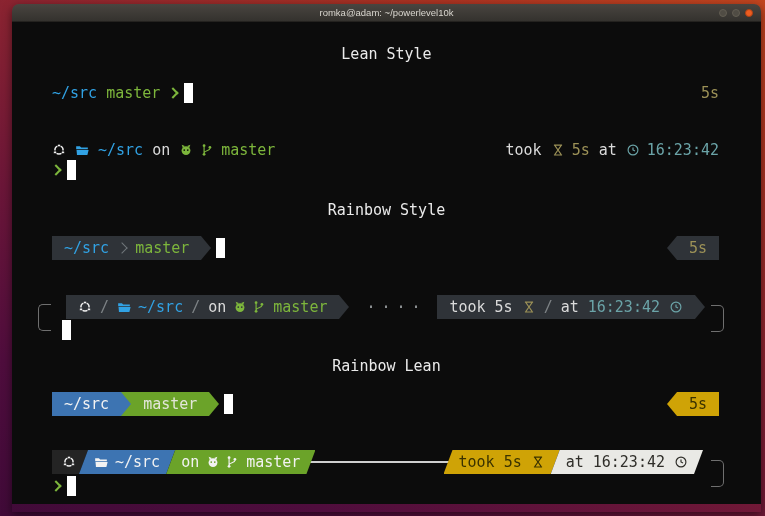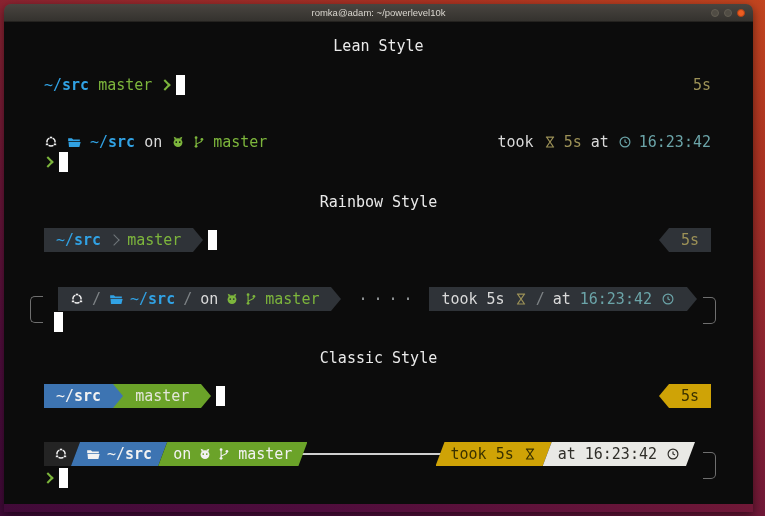--- a/index.html
+++ b/index.html
@@ -4,37 +4,37 @@
 <style>
   * { margin:0; padding:0; box-sizing:border-box; }
   html,body { width:765px; height:516px; overflow:hidden; }
   body { font-family:"DejaVu Sans Mono","Liberation Mono",monospace; }
 
   .desktop {
     position:relative; width:765px; height:516px;
     background:linear-gradient(205deg,#c2451f 0%,#ab3322 18%,#8c2430 40%,#6b1638 62%,#4f0d3d 82%,#400a38 100%);
   }
   .window {
-    position:absolute; left:4px; top:4px; width:749px; height:508px;
+    position:absolute; left:12px; top:4px; width:749px; height:508px;
     border-radius:7px 7px 0 0; box-shadow:0 3px 10px rgba(0,0,0,.5);
   }
   .titlebar {
     height:18px; background:linear-gradient(#494540,#34322e);
     border-radius:7px 7px 0 0; border-bottom:1px solid #24221f;
     display:flex; align-items:center; justify-content:center; position:relative;
   }
   .title { font-family:"Liberation Sans",sans-serif; font-size:9.5px; color:#d9d6cf; }
   .controls { position:absolute; right:8px; top:50%; transform:translateY(-50%); display:flex; gap:5px; }
   .ctl { width:8px; height:8px; border-radius:50%; }
   .ctl.min,.ctl.max { background:#504c44; border:1px solid #625d52; }
   .ctl.close { background:#ec5d21; border:1px solid #b04014; }
 
   .terminal {
     height:482px; background:#0c0c0c; color:#dadada;
-    font-size:15px; padding:0 42px 0 40px; overflow:hidden;
+    font-size:15px; padding:8px 42px 0 40px; overflow:hidden;
   }
   .sec-title { text-align:center; height:18px; line-height:18px; color:#eaeaea; margin-left:-40px; margin-right:-42px; }
   .row { display:flex; align-items:center; position:relative; }
   .blk { position:relative; }
 
   .t-lean-title { margin-top:15px; }
   .r-lean1 { margin-top:19px; height:22px; }
   .r-lean2a { margin-top:37px; height:18px; }
   .r-lean2b { height:22px; }
   .t-classic-title { margin-top:20px; }
@@ -43,21 +43,21 @@
   .t-rainbow-title { margin-top:16px; }
   .r-rainbow1 { margin-top:17px; height:24px; }
   .blk-rainbow2 { margin-top:34px; }
   .rA { height:24px; }
   .rB22 { height:22px; }
   .rB24 { height:24px; }
 
   .t-blue { color:#31a2e4; } .t-green { color:#7db63c; } .t-olive { color:#9c9157; }
   .t-teal { color:#6ba4a8; } .t-light { color:#dadada; } .t-white { color:#f2f2f2; }
   .t-dark { color:#3a3200; } .t-ink { color:#2f2e29; } .t-mastr { color:#e3e6da; }
-  .b { font-weight:bold; }
+  .b { font-weight:normal; }
   .g5 { margin-left:5px; } .g7 { margin-left:7px; } .g9 { margin-left:9px; }
   .spacer { flex:1; }
 
   .cursor { display:inline-block; width:9px; height:20px; background:#ffffff; }
   .chev { display:inline-block; width:8px; height:8px;
           border-top:2.6px solid currentColor; border-right:2.6px solid currentColor;
           transform:rotate(45deg); }
   .thin-chev { display:inline-block; width:8px; height:8px; margin:0 9px;
           border-top:1.5px solid #70767a; border-right:1.5px solid #70767a;
           transform:rotate(45deg); }
@@ -278,21 +278,21 @@
                 </span>
             </div>
             <span class="arr-r"></span>
           </div>
         </div>
         <div class="row rB22">
           <span class="cursor" style="margin-left:10px"></span>
         </div>
       </div>
 
-      <div class="sec-title t-rainbow-title">Classic Style</div>
+      <div class="sec-title t-rainbow-title">Rainbow Lean</div>
 
       <div class="row r-rainbow1">
         <div class="plgroup">
           <div class="pseg" style="--c:#3d74b2">
             <span class="t-white">~/</span>
               <span class="t-white b">src</span>
           </div>
           <span class="parr" style="--prev:#3d74b2;--next:#6ba329"></span>
           <div class="pseg" style="--c:#6ba329">
             <span class="t-mastr">master</span>

